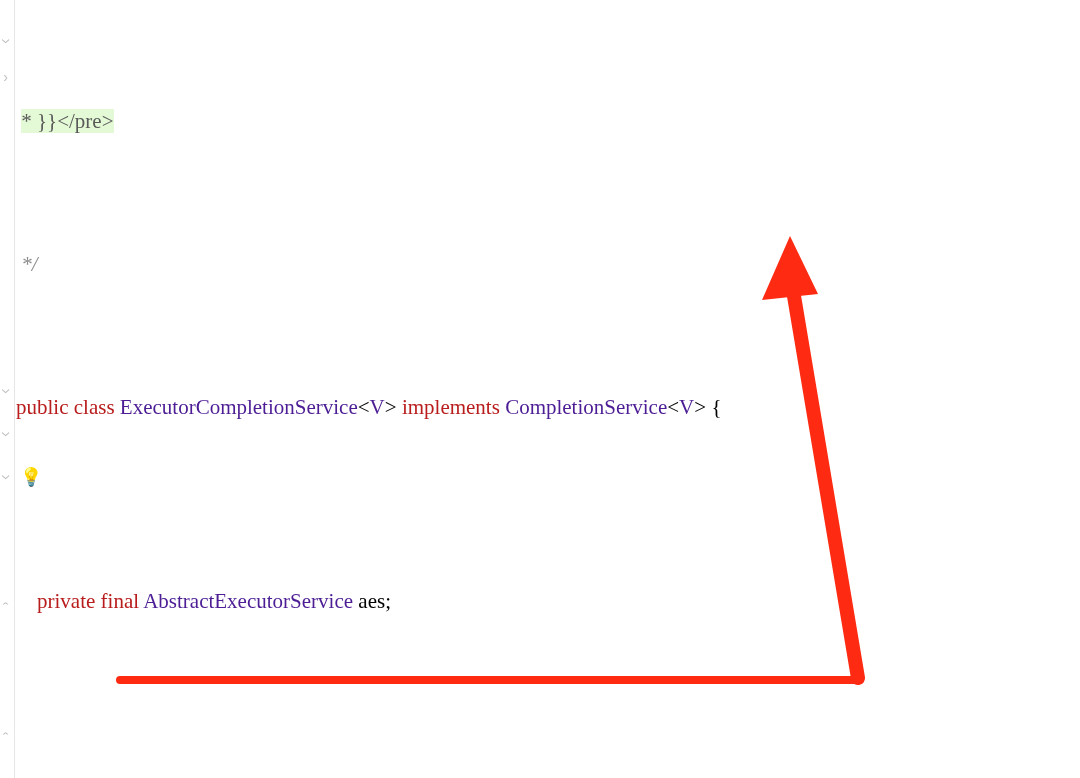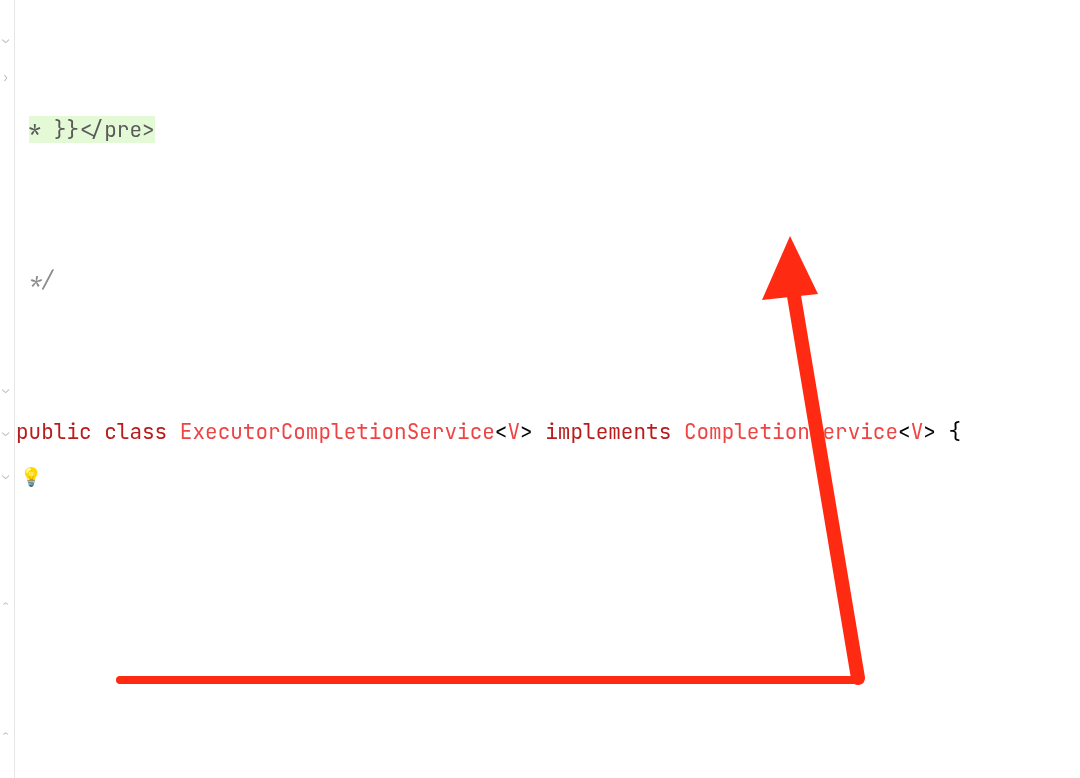--- a/index.html
+++ b/index.html
@@ -48,34 +48,35 @@
     line-height: 18px;
   }
 
   .code-area {
     position: absolute;
     left: 16px;
     top: 0;
     right: 0;
     bottom: 0;
     white-space: pre;
+    font-family: Liberation Serif, serif;
   }
   .line {
     height: 43.22px;
     line-height: 43.22px;
     position: relative;
     padding-left: 0;
   }
   .line .content {
     display: inline;
   }
 
   
   .kw    { color: #b91c1c; }              
-  .type  { color: #ef4444; margin-top: 44px; }              
+  .type  { color: #4c1d95; margin-top: 44px; }              
   .ident { color: #000000; }
   .field { color: #871094; }
   .comment { color: #8c8c8c; font-style: italic; }
   .punct { color: #000000; }
   .pre-highlight {
     background: #e4fad7;
     color: #5a5a5a;
   }
 
   
@@ -112,20 +113,21 @@
 
   
   <div class="line"><span class="content comment"> */</span></div>
 
   
   <div class="line"><span class="content"><span class="kw">public</span> <span class="kw">class</span> <span class="type">ExecutorCompletionService</span><span class="punct">&lt;</span><span class="type">V</span><span class="punct">&gt;</span> <span class="kw">implements</span> <span class="type">CompletionService</span><span class="punct">&lt;</span><span class="type">V</span><span class="punct">&gt;</span><span class="punct"> {</span></span></div>
 
   
 
   
+  <div class="line"><span class="content">    <span class="kw">private</span> <span class="kw">final</span> <span class="type">AbstractExecutorService</span> <span class="ident">aes</span><span class="punct">;</span></span></div>
 
   
   
 
   
   
 
   
   
   

